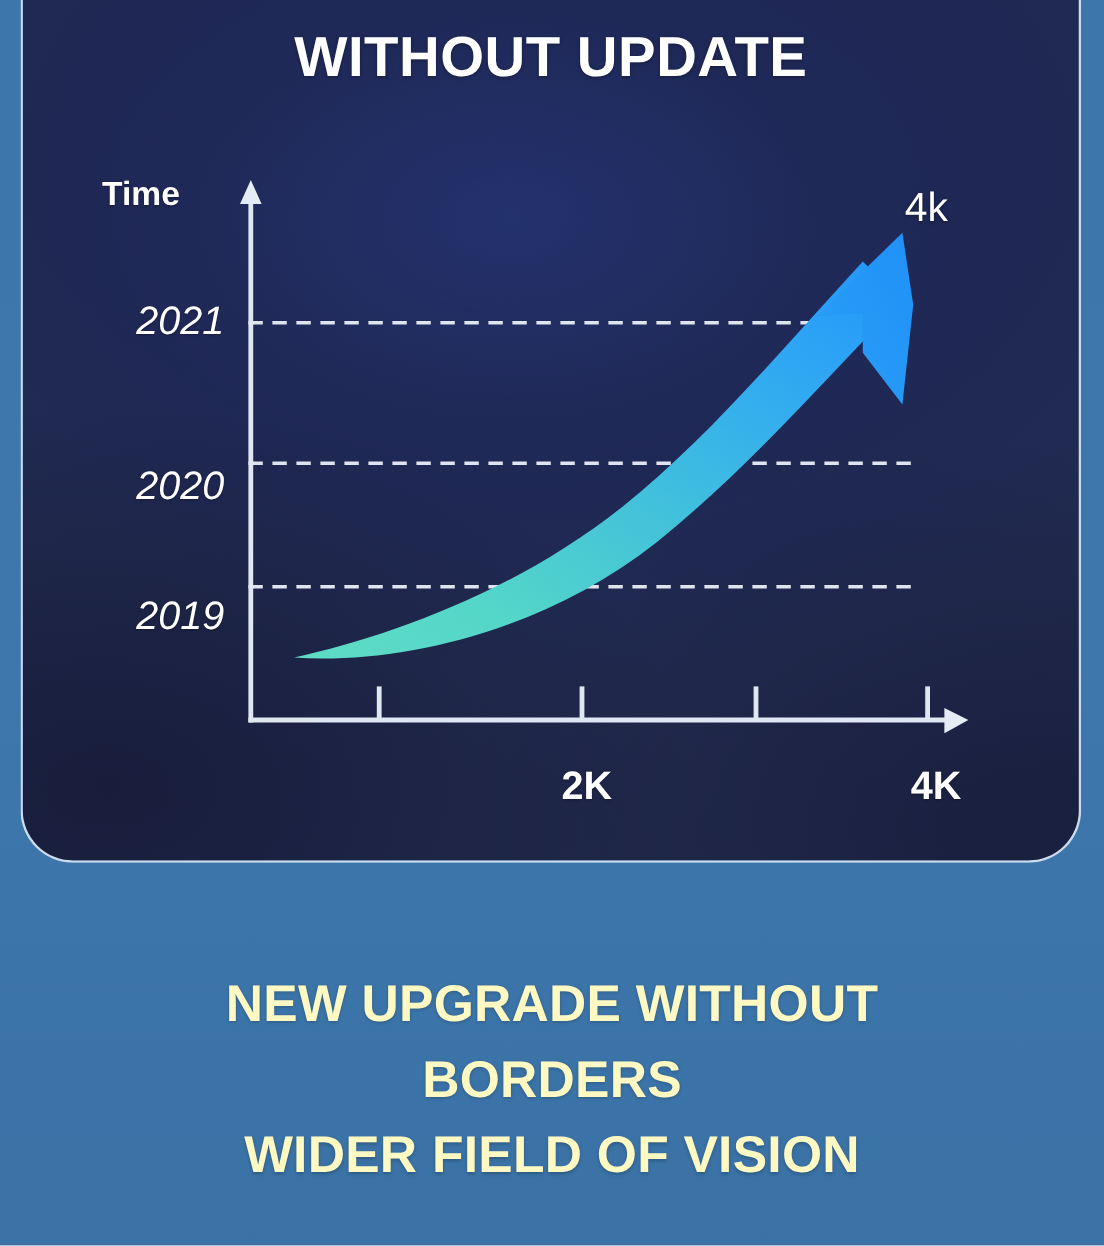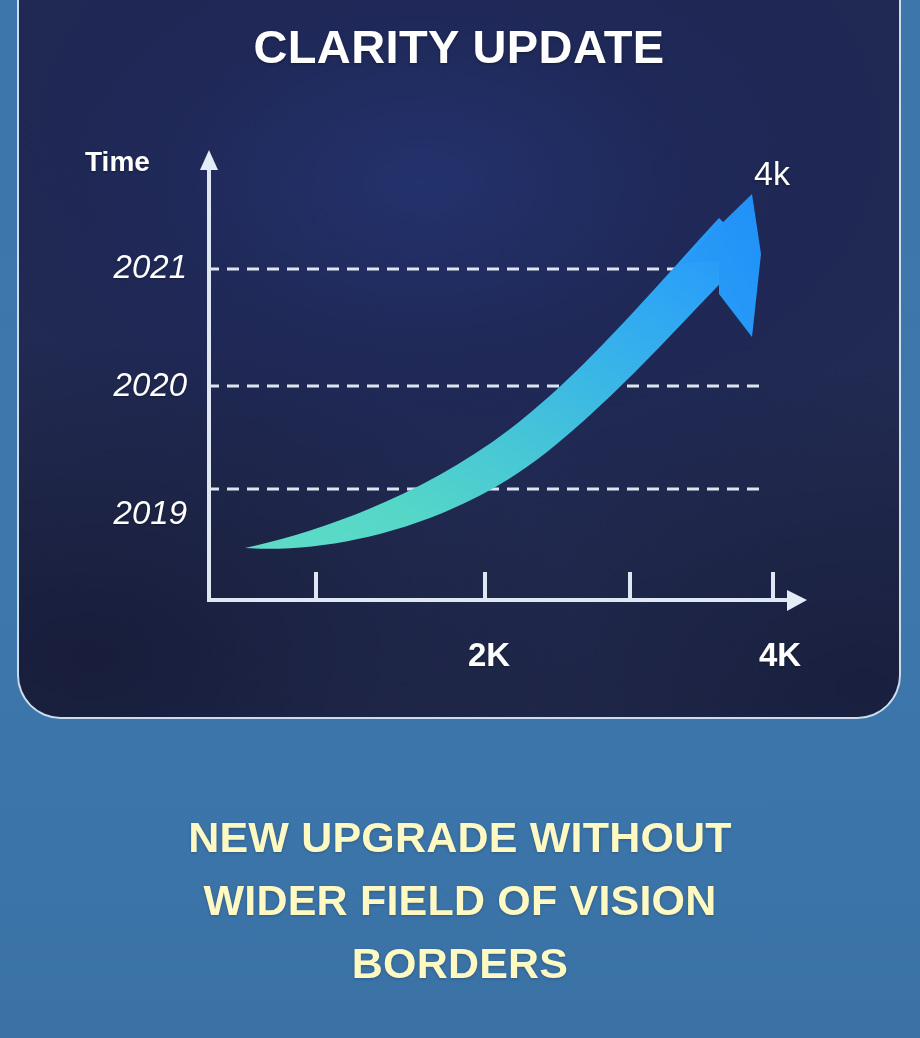--- a/index.html
+++ b/index.html
@@ -92,21 +92,21 @@
     position: absolute;
     width: 130px;
     text-align: right;
     color: #ffffff;
     font-size: 33px;
     font-weight: normal;
     text-shadow: 0 1px 2px rgba(0,0,0,0.3);
     font-style: italic;
   }
   .ylabel.y0 { left: 38px; top: 294px; }
-  .ylabel.y1 { left: 38px; top: 412px; }
+  .ylabel.y1 { left: 38px; top: 432px; }
   .ylabel.y2 { left: 38px; top: 540px; }
 
   .xlabel {
     position: absolute;
     width: 90px;
     text-align: center;
     color: #ffffff;
     font-size: 33px;
     font-weight: bold;
     text-shadow: 0 1px 2px rgba(0,0,0,0.3);
@@ -144,21 +144,21 @@
 <body>
 
 <div id="stage">
 
   <div class="backdrop"></div>
 
   <div class="card">
     <div class="card-sheen"></div>
 
     <div class="title">
-      <span>CLARITY UPDATE</span>
+      <span>WITHOUT UPDATE</span>
     </div>
 
     <div class="chart">
 
       <svg width="884" height="765" viewBox="0 0 884 765" style="position:absolute;left:0;top:0;">
         <defs>
           <linearGradient id="arrowGrad" x1="0" y1="1" x2="1" y2="0">
             <stop offset="0%" stop-color="#5fdcc6"></stop>
             <stop offset="22%" stop-color="#54d6c8"></stop>
             <stop offset="45%" stop-color="#45c4d8"></stop>
@@ -219,17 +219,17 @@
 
       <div class="xlabel x0">2K</div>
       <div class="xlabel x1">4K</div>
 
       <div class="peak-label">4k</div>
     </div>
   </div>
 
   <div class="bottom-copy">
     <span>NEW UPGRADE WITHOUT</span>
+    <span>BORDERS</span>
     <span>WIDER FIELD OF VISION</span>
-    <span>BORDERS</span>
   </div>
 
 </div>
 
 </body></html>

